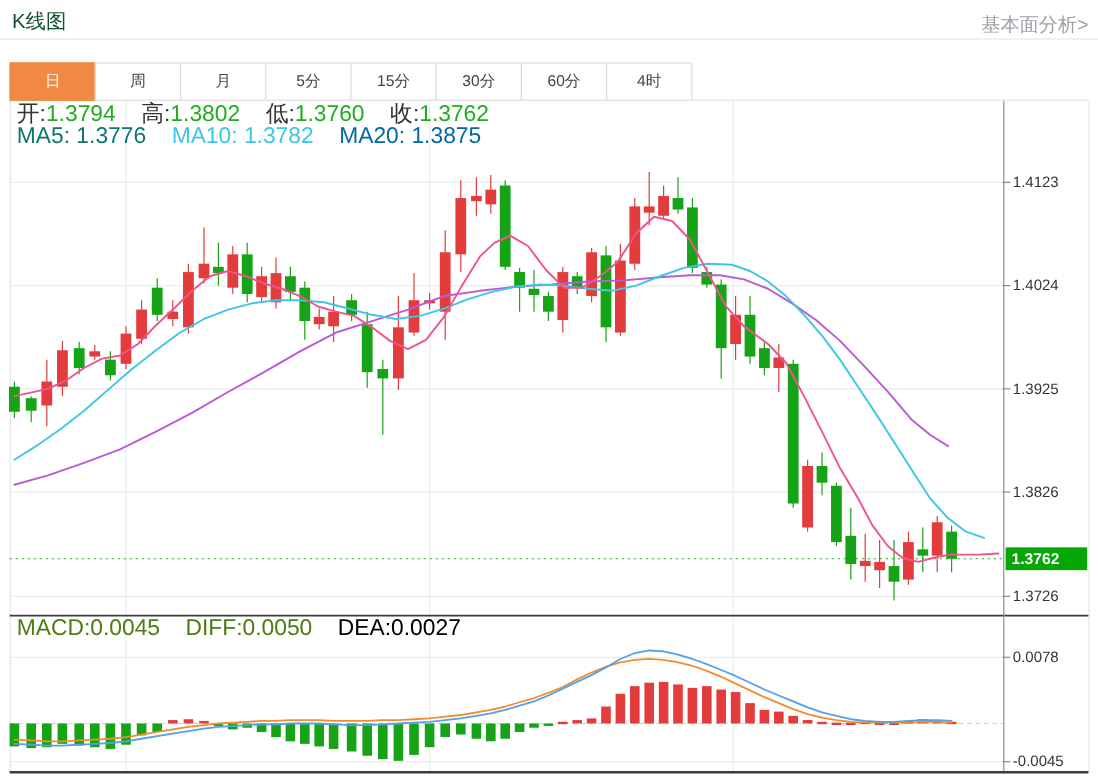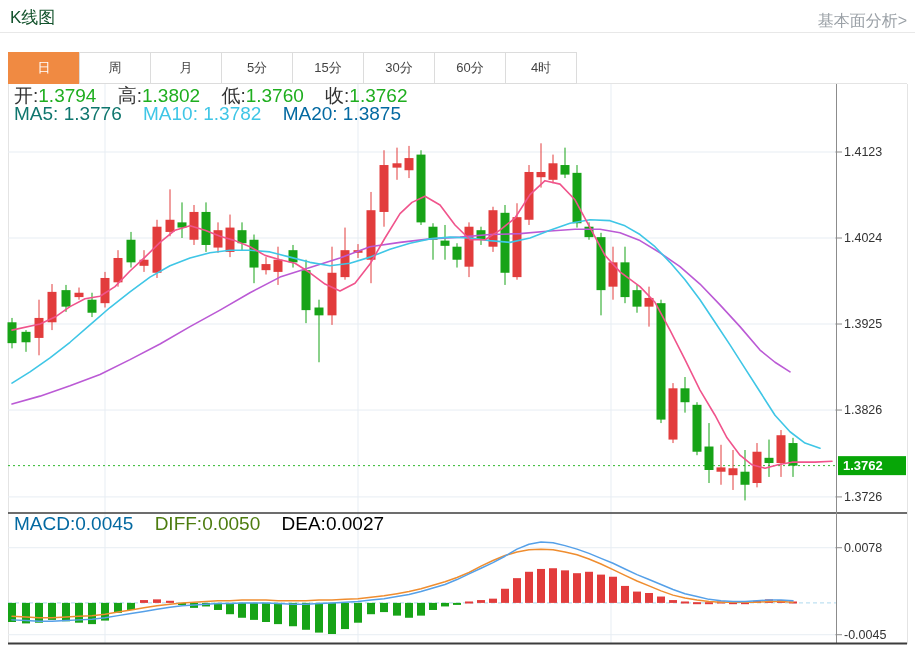--- a/index.html
+++ b/index.html
@@ -25,21 +25,21 @@
   .legend-row{position:absolute;left:14px;font-size:19px;line-height:16px;white-space:nowrap;z-index:5;}
   .ohlc-row{top:88px;}
   .ma-row{top:106px;}
   .macd-row{top:516px;}
   .legend-pair{margin-right:16px;}
   .lbl{color:#333;}
   .val-green{color:#1fae1f;}
   .ma5{color:#0f766e;}
   .ma10{color:#3fc6e6;}
   .ma20{color:#0369a1;}
-  .macd-m{color:#0369a1;}
+  .macd-m{color:#4d7c0f;}
   .macd-diff{color:#4d7c0f;}
   .macd-dea{color:#000000;}
   svg{position:absolute;left:0;top:84px;}
 </style>
 </head>
 <body>
 
 <div class="page-title">K线图</div>
 <div class="fundamental-link">基本面分析&gt;</div>
 <div class="header-divider"></div>

